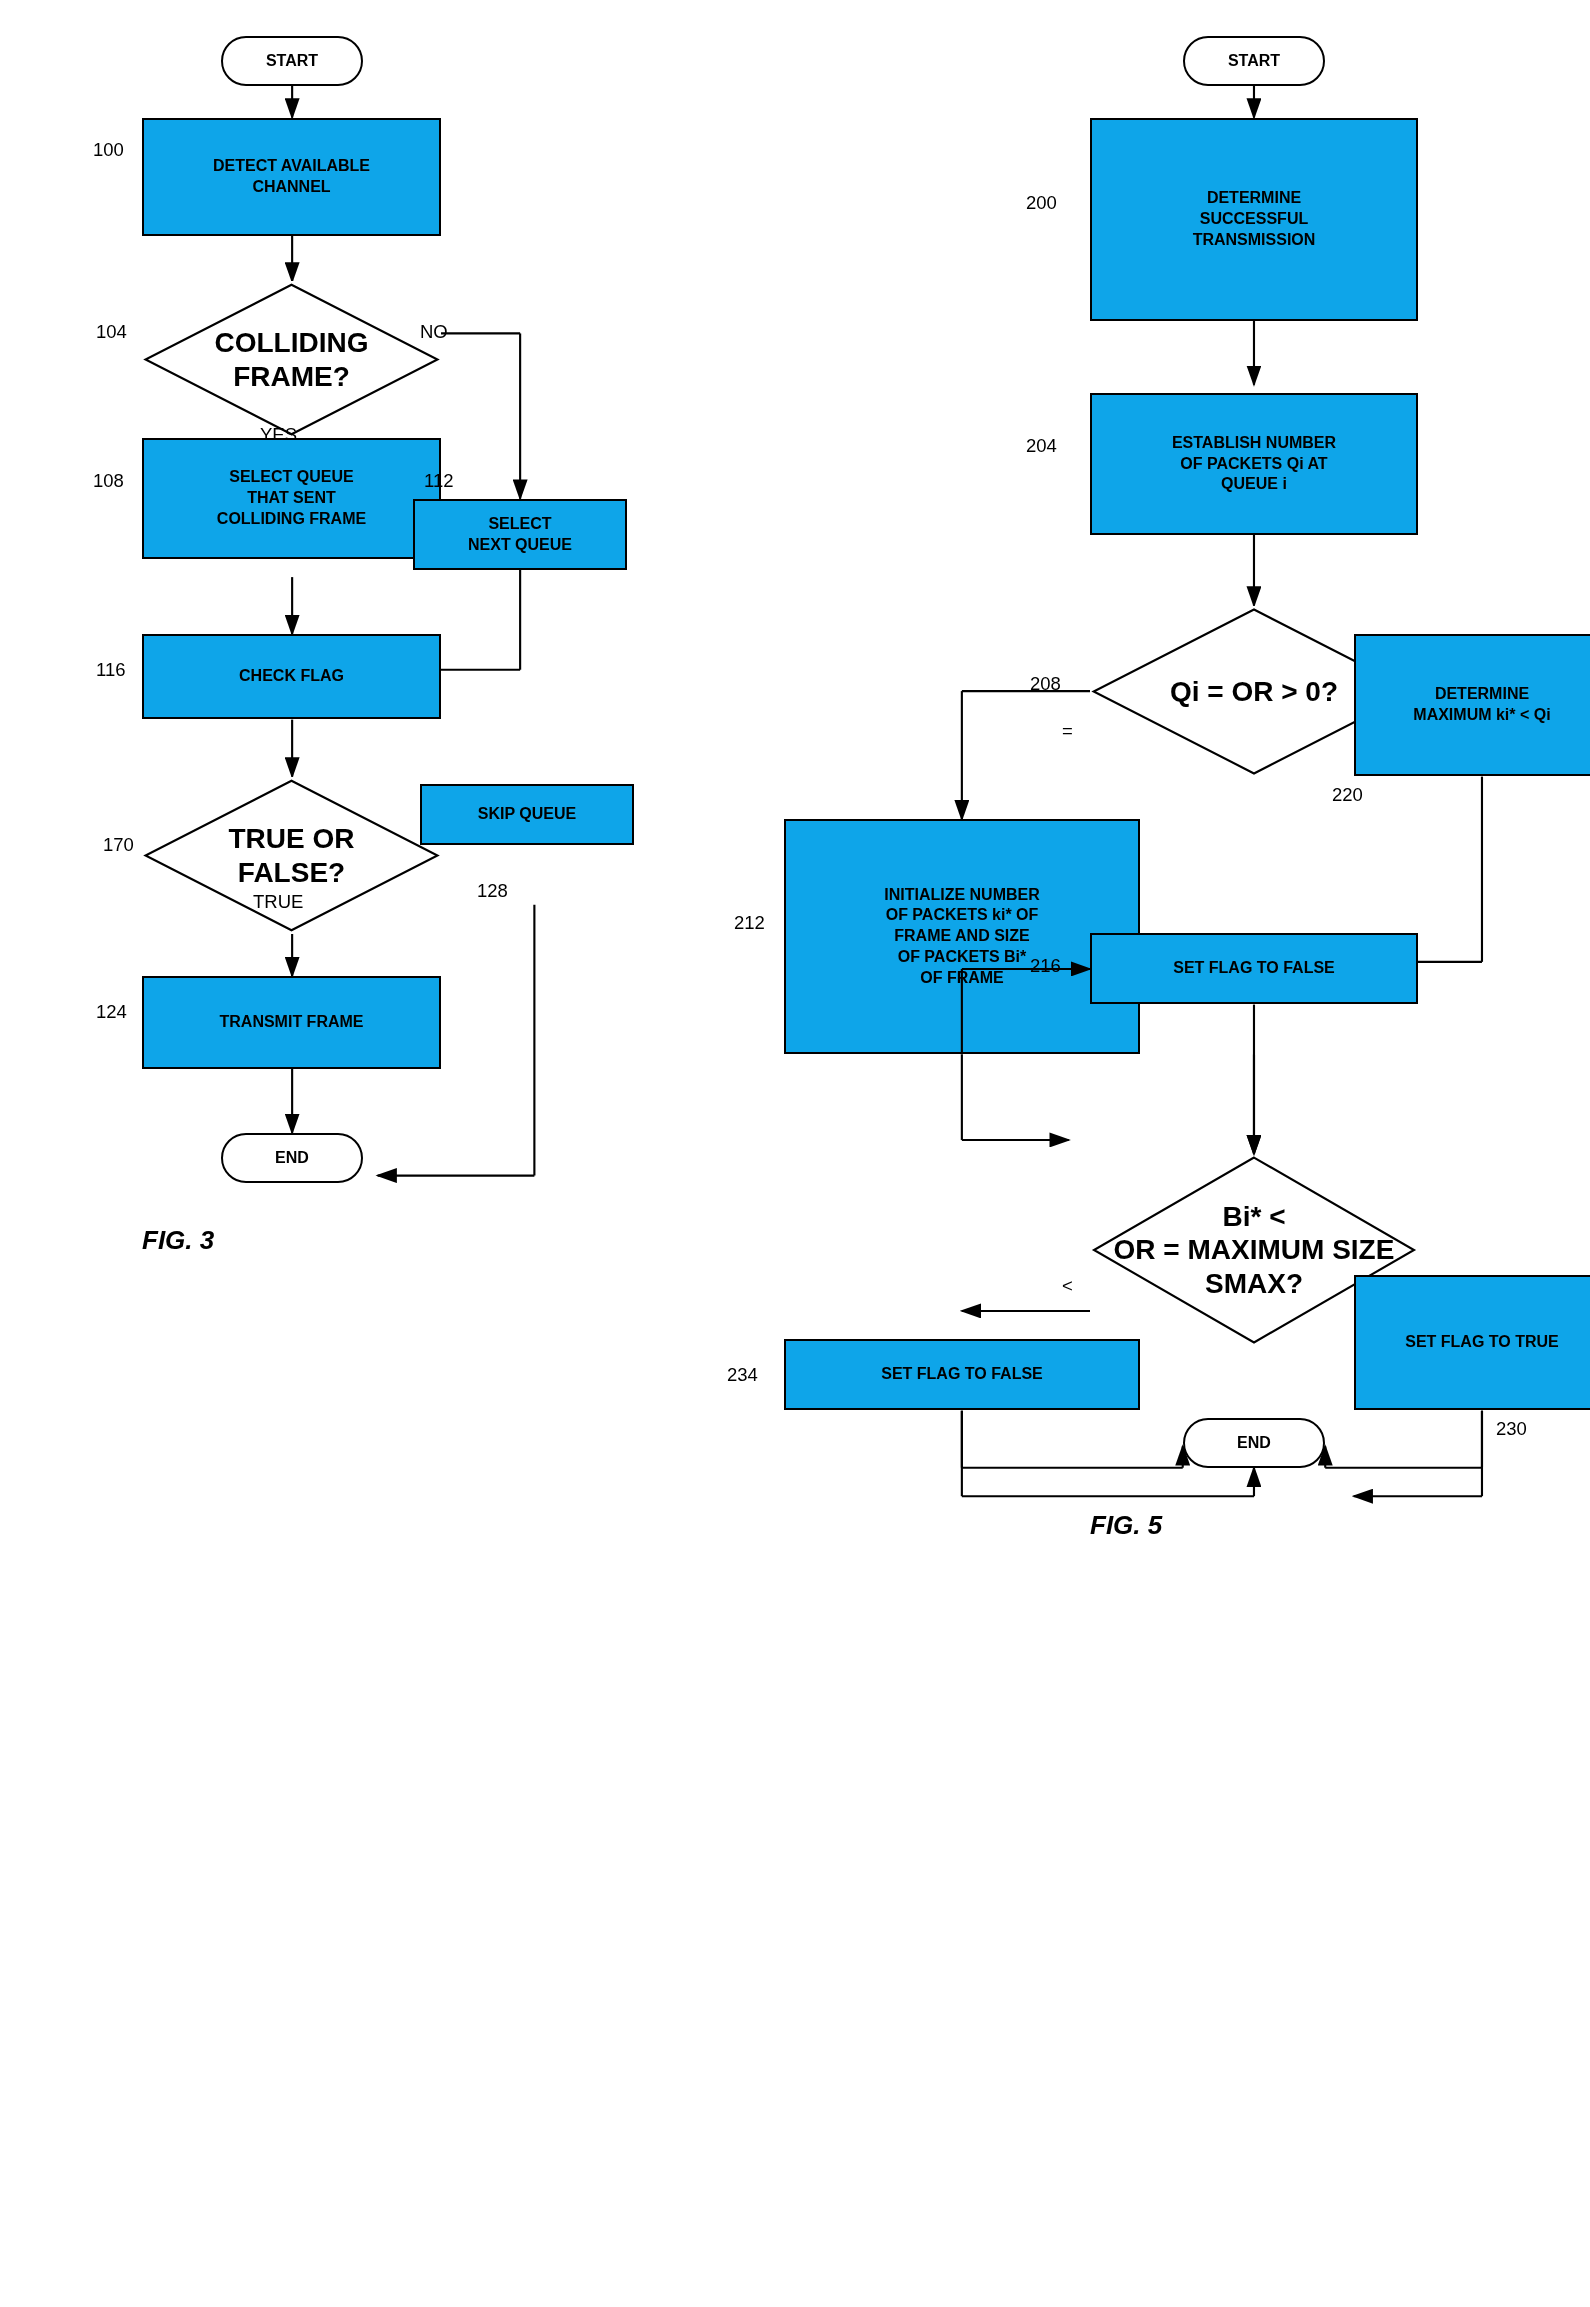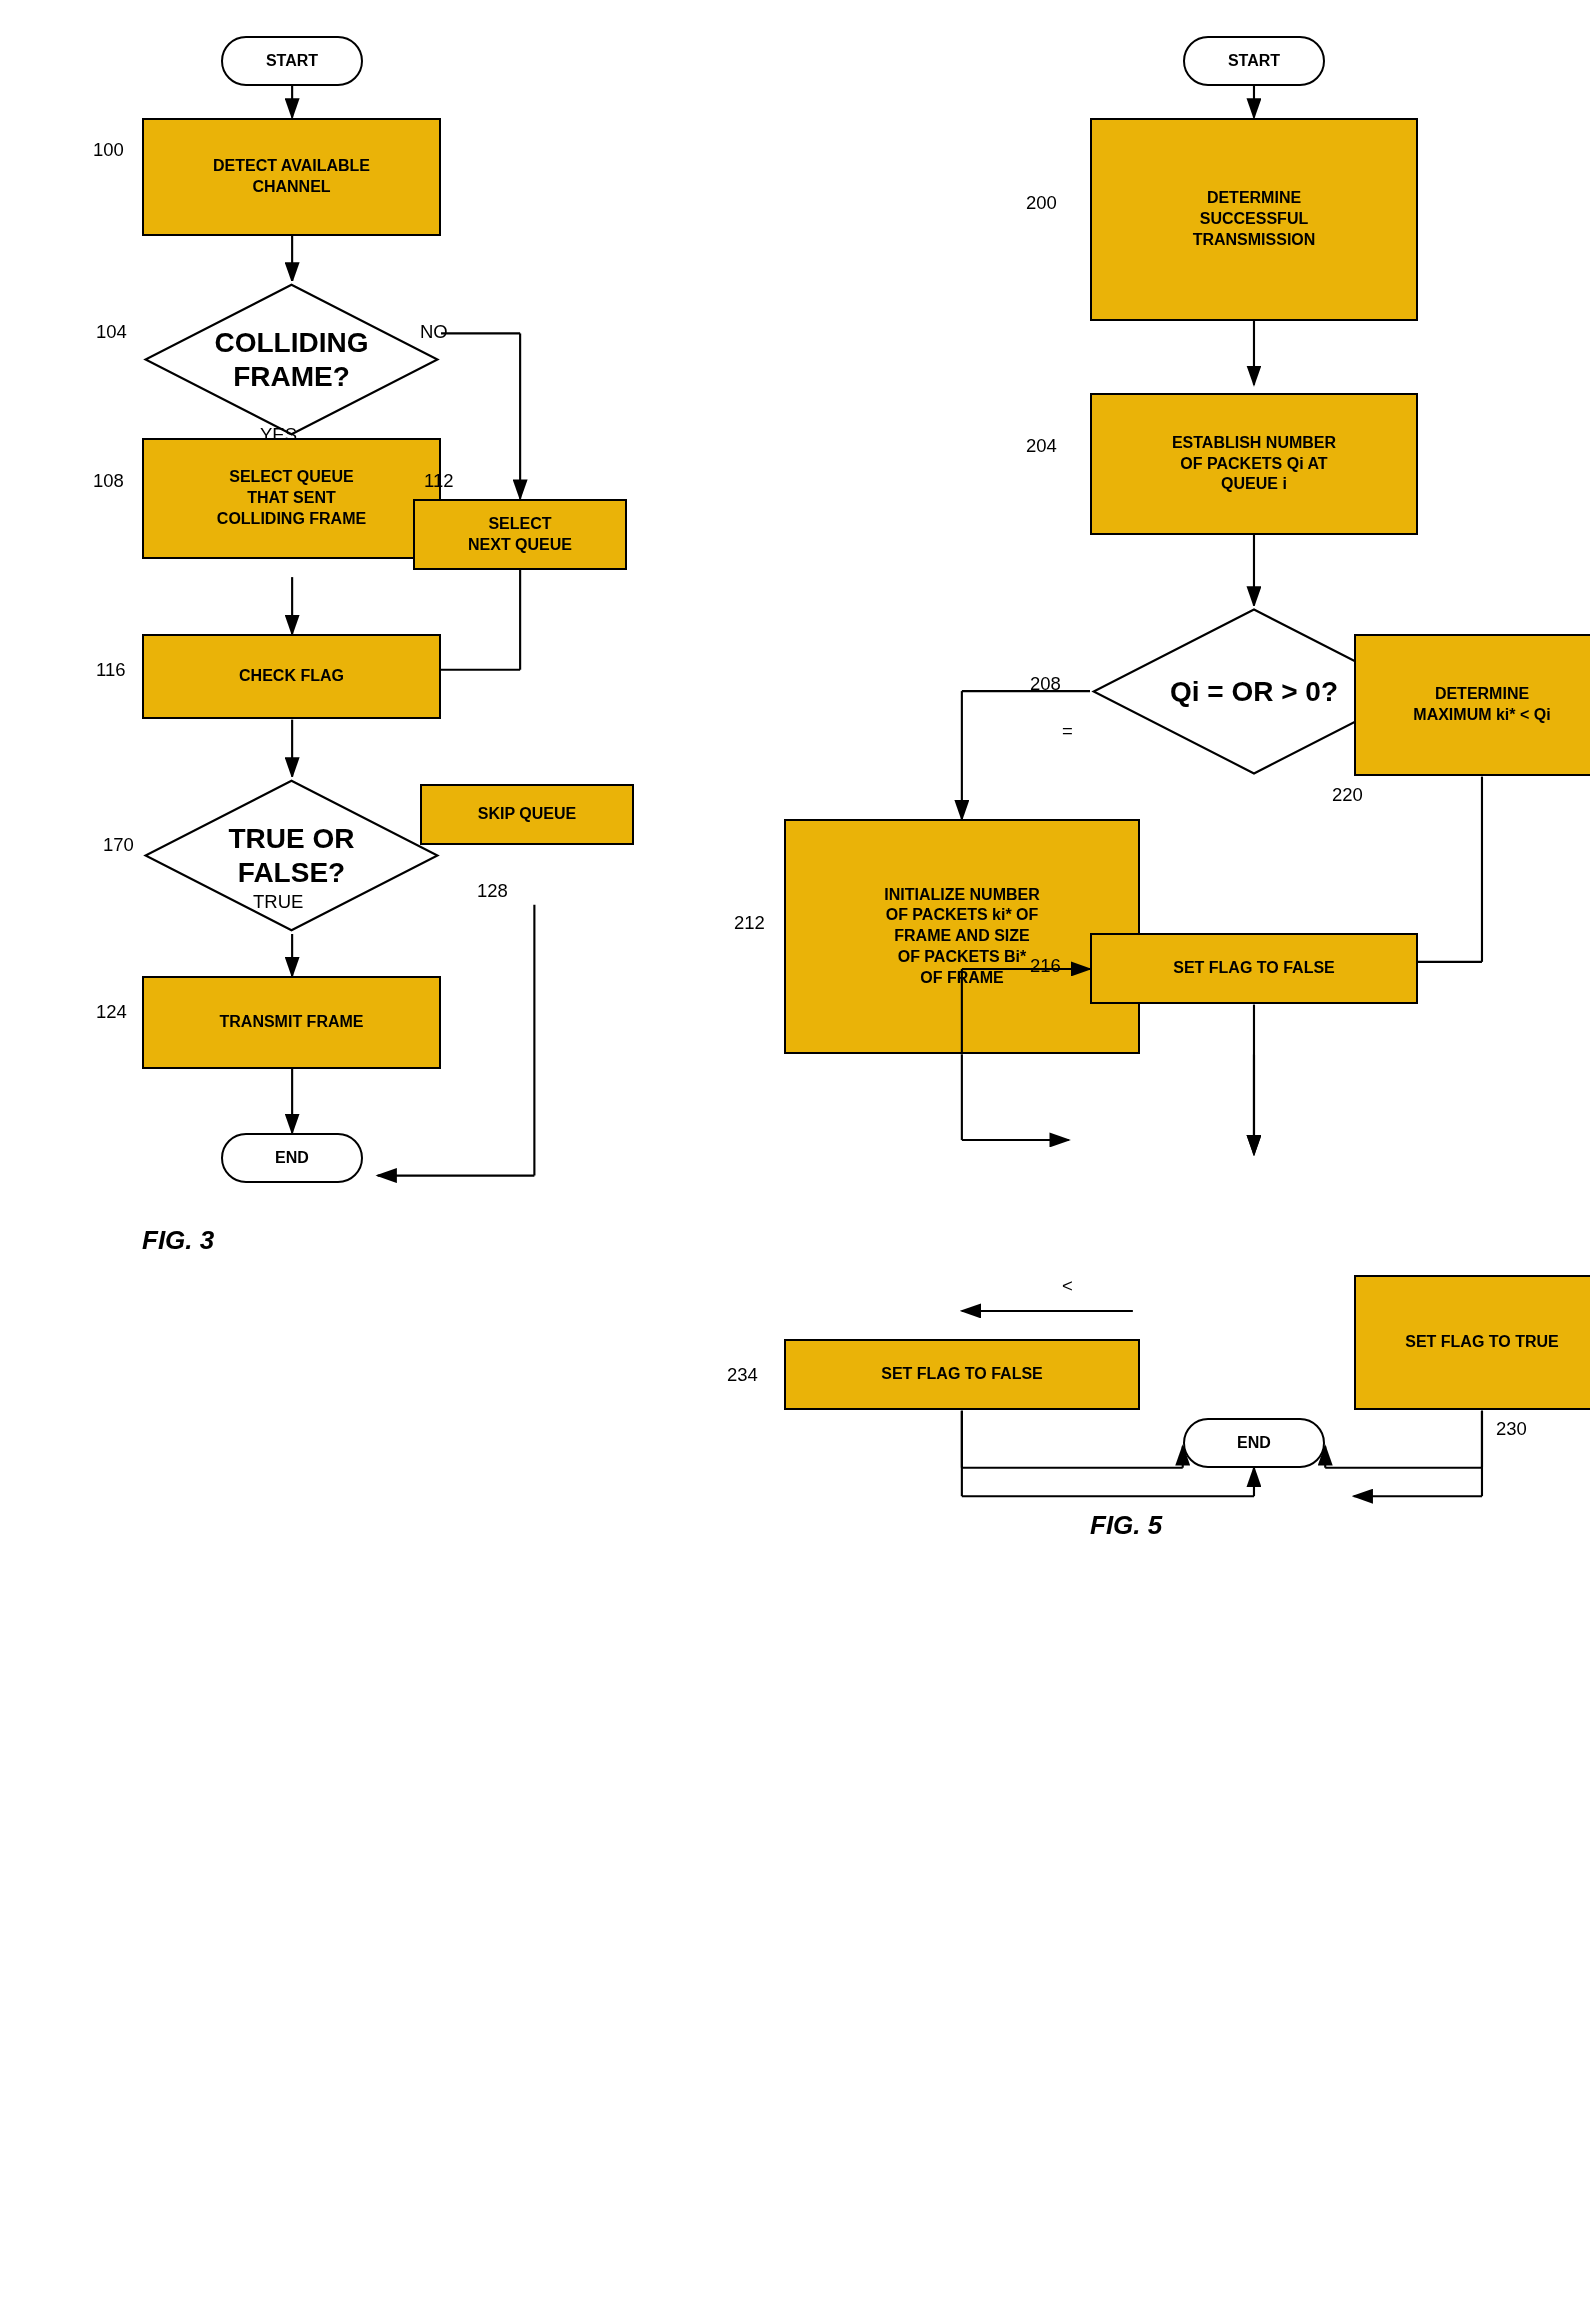--- a/index.html
+++ b/index.html
@@ -19,21 +19,21 @@
     
     .shape {
       position: absolute;
       display: flex;
       align-items: center;
       justify-content: center;
       text-align: center;
     }
     .rect {
       border: 2.1px solid #000;
-      background: #eab308;
+      background: #0ea5e9;
     }
     .rounded-rect {
       border: 2.1px solid #000;
       border-radius: 28.5px;
       background: #fff;
     }
     .diamond {
       background: #fff;
       position: absolute;
     }
@@ -258,20 +258,28 @@
   <div class="shape rect" style="left:1354px; top:634px; width:256px; height:142px;">
     <span class="shape-text">DETERMINE<br>MAXIMUM ki* &lt; Qi</span>
   </div>
   <span class="label-text" style="left:1332px; top:784px;">220</span>
 
   <div class="shape rect" style="left:1090px; top:933px; width:328px; height:71px;">
     <span class="shape-text">SET FLAG TO FALSE</span>
   </div>
   <span class="label-text" style="left:1030px; top:955px;">216</span>
 
+  <div class="shape diamond" style="left:1090px; top:1154px; width:328px; height:192px;">
+    <div class="diamond-inner">
+      <svg viewBox="0 0 460 270" xmlns="http://www.w3.org/2000/svg">
+        <polygon points="230,5 455,135 230,265 5,135" fill="white" stroke="black" stroke-width="3"></polygon>
+      </svg>
+      <div class="diamond-text">Bi* &lt;<br>OR = MAXIMUM SIZE<br>SMAX?</div>
+    </div>
+  </div>
   <span class="label-text" style="left:1101px; top:1361px;">224</span>
 
   <span class="label-text" style="left:1062px; top:1275px;">&lt;</span>
 
   <span class="label-text" style="left:1411px; top:1275px;">=</span>
 
   <div class="shape rect" style="left:784px; top:1339px; width:356px; height:71px;">
     <span class="shape-text">SET FLAG TO FALSE</span>
   </div>
   <span class="label-text" style="left:727px; top:1364px;">234</span>

